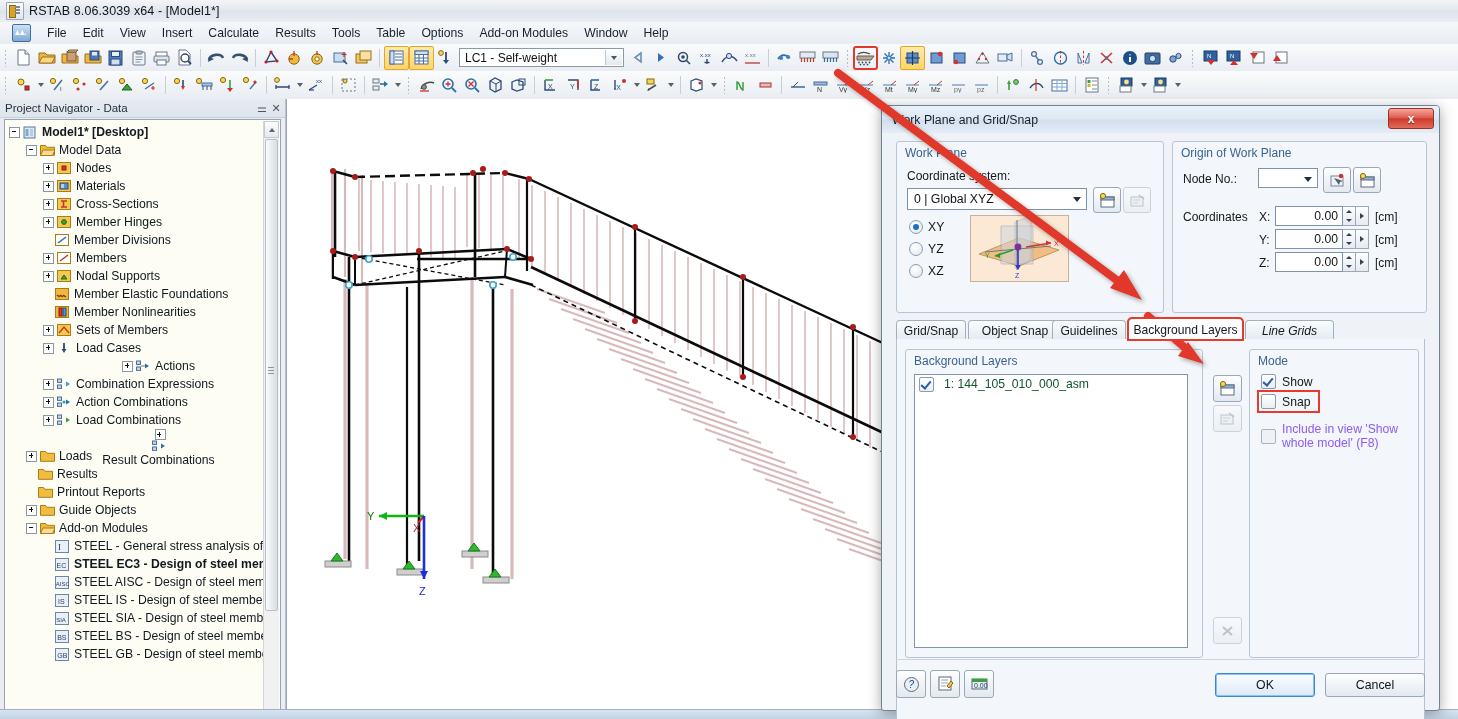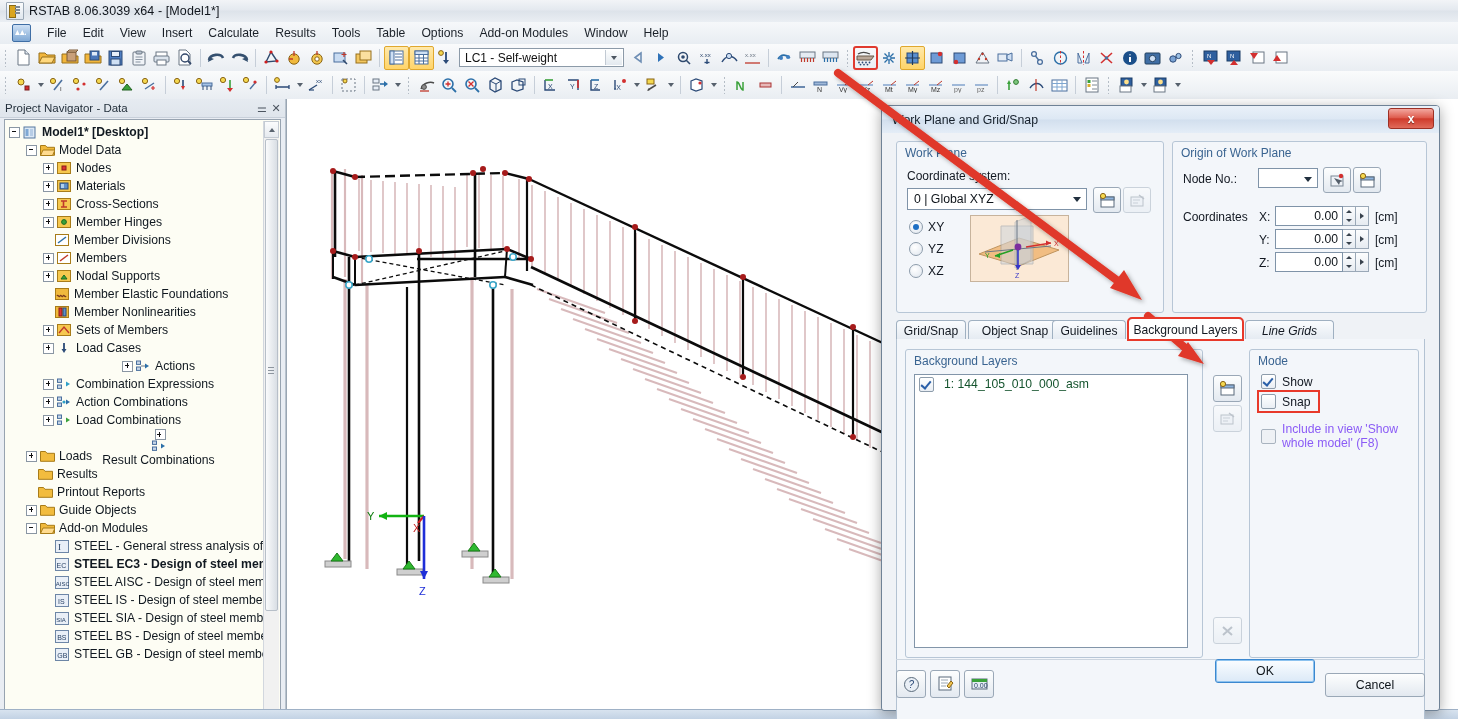--- a/index.html
+++ b/index.html
@@ -254,21 +254,21 @@
   .footer-sep{position:absolute;left:14px;right:14px;bottom:50px;height:1px;background:#ccd5df;}
   .fbtn{
     position:absolute;width:28px;height:26px;border:1px solid #9aa8b7;border-radius:3px;
     background:linear-gradient(to bottom,#fdfefe,#e3e9f0);display:flex;align-items:center;justify-content:center;
   }
   .okbtn,.cancelbtn{
     position:absolute;height:24px;width:100px;border-radius:3px;box-sizing:border-box;
     display:flex;align-items:center;justify-content:center;font-size:12.3px;color:#0d1319;
   }
   .okbtn{
-    right:110px;bottom:15px;border:1px solid #3c88cf;
+    right:110px;bottom:1px;border:1px solid #3c88cf;
     background:linear-gradient(to bottom,#fbfdff,#dbe9f7);box-shadow:0 0 0 1px #8cc2ef inset;margin-left:9px;
   }
   .cancelbtn{
     right:0px;bottom:1px;border:1px solid #9aa8b7;
     background:linear-gradient(to bottom,#fdfefe,#e3e9f0);
   }
 
   
   .annot{position:absolute;left:0;top:0;width:1458px;height:719px;pointer-events:none;}
 </style>

